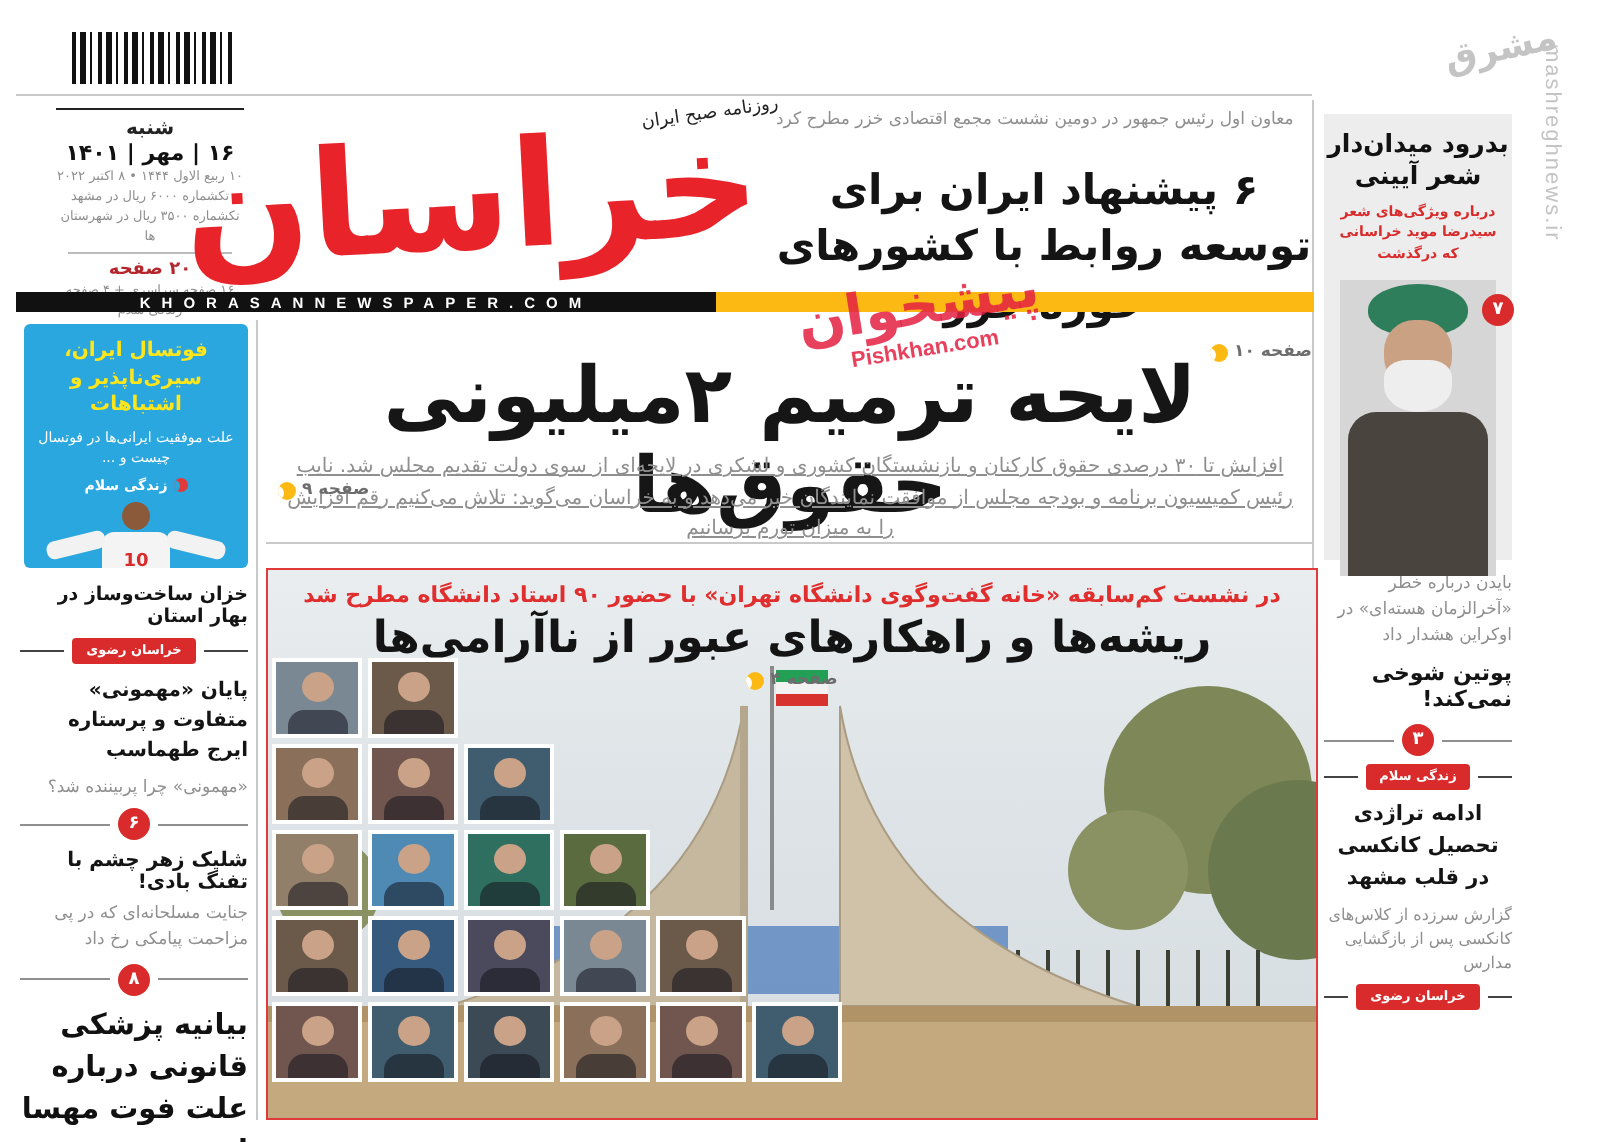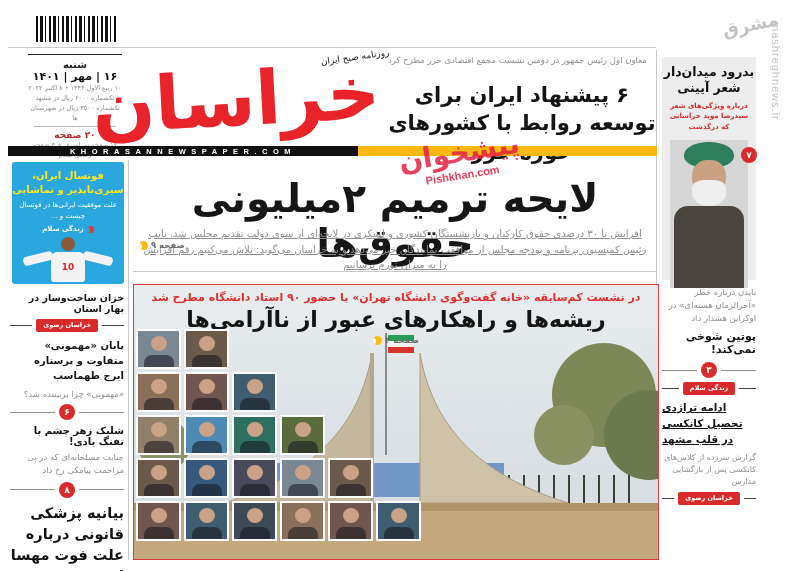--- a/index.html
+++ b/index.html
@@ -98,41 +98,45 @@
   </div>
 
   <div class="abs" style="left:140px;top:52px;width:240px;height:100px;text-align:center;">
     <div class="masthead-title" style="font-size:74px;line-height:92px;">خراسان</div>
   </div>
   <div class="abs" style="left:300px;top:52px;width:110px;font-size:9px;color:#222;transform:rotate(-8deg);text-align:center;">روزنامه صبح ایران</div>
 
   <div class="abs" style="left:388px;top:55px;width:268px;">
     <div class="c-gray" style="font-size:8.5px;text-align:left;">معاون اول رئیس جمهور در دومین نشست مجمع اقتصادی خزر مطرح کرد</div>
     <div class="bold" style="font-size:21px;color:#141414;text-align:center;line-height:1.35;margin-top:16px;">۶ پیشنهاد ایران برای توسعه روابط با کشورهای حوزه خزر</div>
+    <div class="pref" style="margin-top:5px;justify-content:flex-end;direction:ltr;">
+      <span class="crescent"></span>
+      <span>صفحه ۱۰</span>
+    </div>
   </div>
 
   <div class="abs band-black ltr" style="left:8px;top:146px;width:350px;height:10px;">
     <span>KHORASANNEWSPAPER.COM</span>
   </div>
   <div class="abs band-yellow" style="left:358px;top:146px;width:299px;height:10px;"></div>
 
   <div class="abs pishkhan" style="left:390px;top:136px;width:140px;">
     <div class="fa">پیشخوان</div>
     <div class="en">Pishkhan.com</div>
   </div>
 
   <div class="abs bold" style="left:133px;top:176px;width:524px;font-size:39px;color:#161616;text-align:center;letter-spacing:-1px;">لایحه ترمیم ۲میلیونی حقوق‌ها</div>
   <div class="abs c-gray" style="left:140px;top:226px;width:510px;font-size:10px;line-height:1.55;text-align:center;text-decoration:underline;">افزایش تا ۳۰ درصدی حقوق کارکنان و بازنشستگان کشوری و لشکری در لایحه‌ای از سوی دولت تقدیم مجلس شد. نایب رئیس کمیسیون برنامه و بودجه مجلس از موافقت نمایندگان خبر می‌دهد و به خراسان می‌گوید: تلاش می‌کنیم رقم افزایش را به میزان تورم برسانیم</div>
   <div class="abs pref" style="left:139px;top:240px;direction:ltr;">
     <span class="crescent"></span>
     <span>صفحه ۹</span>
   </div>
 
   <div class="abs futsal" style="left:12px;top:162px;width:112px;height:122px;">
-    <div class="t">فوتسال ایران، سیری‌ناپذیر و تماشایی</div>
+    <div class="t">فوتسال ایران، سیری‌ناپذیر و اشتباهات</div>
     <div class="s">علت موفقیت ایرانی‌ها در فوتسال چیست و ...</div>
     <div class="zbadge">
       <span class="reddot"></span>
       <span>زندگی سلام</span>
     </div>
     <div>
       <div class="player-head"></div>
       <div class="player-torso">
         <div class="arm rt"></div>
         <div class="arm lt"></div>
@@ -315,21 +319,21 @@
     <div class="divider" style="margin-top:6px;">
       <div class="divline"></div>
       <span class="numdot">۳</span>
       <div class="divline"></div>
     </div>
     <div class="badgerow" style="margin-top:4px;">
       <div class="l"></div>
       <span class="pill">زندگی سلام</span>
       <div class="l"></div>
     </div>
-    <div class="bold" style="font-size:10.5px;color:#141414;text-align:left;line-height:1.5;margin-top:5px;text-decoration:underline;">ادامه تراژدی تحصیل کانکسی در قلب مشهد</div>
+    <div class="bold" style="font-size:10.5px;color:#141414;text-align:center;line-height:1.5;margin-top:5px;">ادامه تراژدی تحصیل کانکسی در قلب مشهد</div>
     <div class="c-gray" style="font-size:8px;text-align:right;line-height:1.5;margin-top:4px;">گزارش سرزده از کلاس‌های کانکسی پس از بازگشایی مدارس</div>
     <div class="badgerow" style="margin-top:4px;">
       <div class="l"></div>
       <span class="pill">خراسان رضوی</span>
       <div class="l"></div>
     </div>
 
   </div>
 
   <div class="abs numdot" style="left:741px;top:147px;z-index:20;">۷</div>

